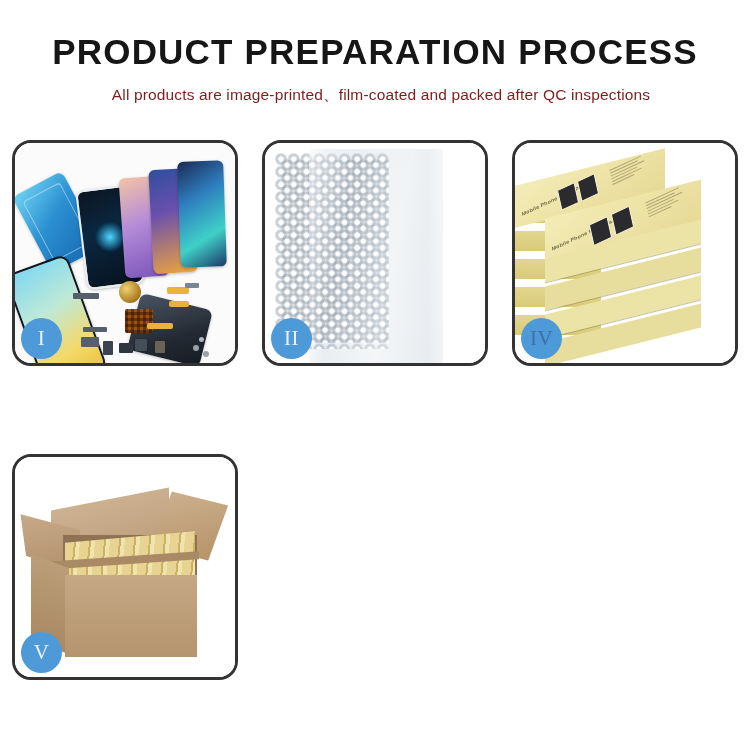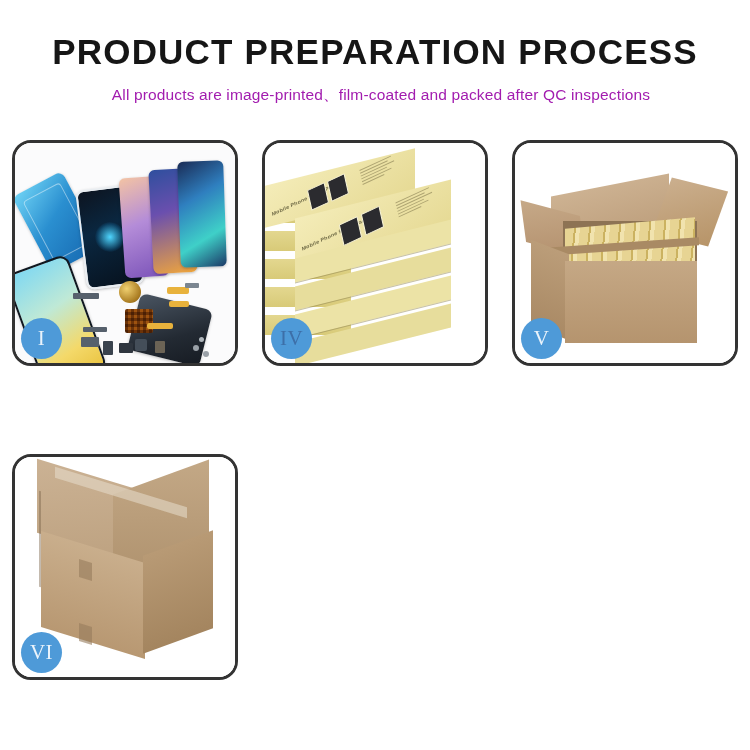--- a/index.html
+++ b/index.html
@@ -12,21 +12,21 @@
   .page{position:relative;width:750px;height:750px;box-sizing:border-box;}
 
   
   .header{padding-top:34px;text-align:center;}
   .title{
     font-size:35px;font-weight:700;letter-spacing:1.2px;
     color:#161616;line-height:1;margin:0;
     font-family:"Liberation Sans", sans-serif;
   }
   .subtitle{
-    margin:16px 0 0 12px;font-size:15.5px;color:#a21caf;
+    margin:16px 0 0 12px;font-size:15.5px;color:#7f1d1d;
     letter-spacing:.15px;font-weight:400;
   }
 
   
   .grid{
     position:absolute;left:12px;top:140px;
     width:726px;
     display:grid;
     grid-template-columns:repeat(3,226px);
     grid-template-rows:226px 226px;
@@ -298,20 +298,29 @@
           <div class="bit" style="left:82px;top:62px;width:10px;height:12px;background:#6b6355;border-radius:1px;"></div>
           <div class="bit" style="left:120px;top:66px;width:6px;height:6px;border-radius:50%;background:#9aa1a8;"></div>
           <div class="bit" style="left:130px;top:72px;width:6px;height:6px;border-radius:50%;background:#9aa1a8;"></div>
           <div class="bit" style="left:126px;top:58px;width:5px;height:5px;border-radius:50%;background:#aeb5bb;"></div>
           <div class="bit" style="left:112px;top:4px;width:14px;height:5px;background:#7b8691;"></div>
         </div>
       </div>
       <div class="badge">I</div>
     </div>
 
+    <div class="panel">
+      <div class="stage p2">
+        <div class="wrapsheet"></div>
+        <div class="bubblefield"></div>
+        <div class="bubblefield2"></div>
+        <div class="sheen"></div>
+      </div>
+      <div class="badge">II</div>
+    </div>
 
 
     <div class="panel">
       <div class="stage p4">
         <div class="stack">
 
           <div class="yside" style="left:0px;top:60px;width:86px;height:20px;"></div>
           <div class="yside" style="left:0px;top:88px;width:86px;height:20px;"></div>
           <div class="yside" style="left:0px;top:116px;width:86px;height:20px;"></div>
           <div class="yside" style="left:0px;top:144px;width:86px;height:20px;"></div>
@@ -365,28 +374,15 @@
         <div class="ct-flapL"></div>
         <div class="ct-inner"></div>
         <div class="ct-bars"></div>
         <div class="ct-lip"></div>
         <div class="ct-side"></div>
         <div class="ct-front"></div>
       </div>
       <div class="badge">V</div>
     </div>
 
-    <div class="panel">
-      <div class="stage p6">
-        <div class="sb-top"></div>
-        <div class="sb-top2"></div>
-        <div class="sb-tape"></div>
-        <div class="sb-front"></div>
-        <div class="sb-right"></div>
-        <div class="sb-seam"></div>
-        <div class="sb-tab" style="left:64px;top:104px;transform:skewY(17deg);"></div>
-        <div class="sb-tab" style="left:64px;top:168px;transform:skewY(17deg);"></div>
-      </div>
-      <div class="badge">VI</div>
-    </div>
 
   </div>
 </div>
 
 </body></html>

